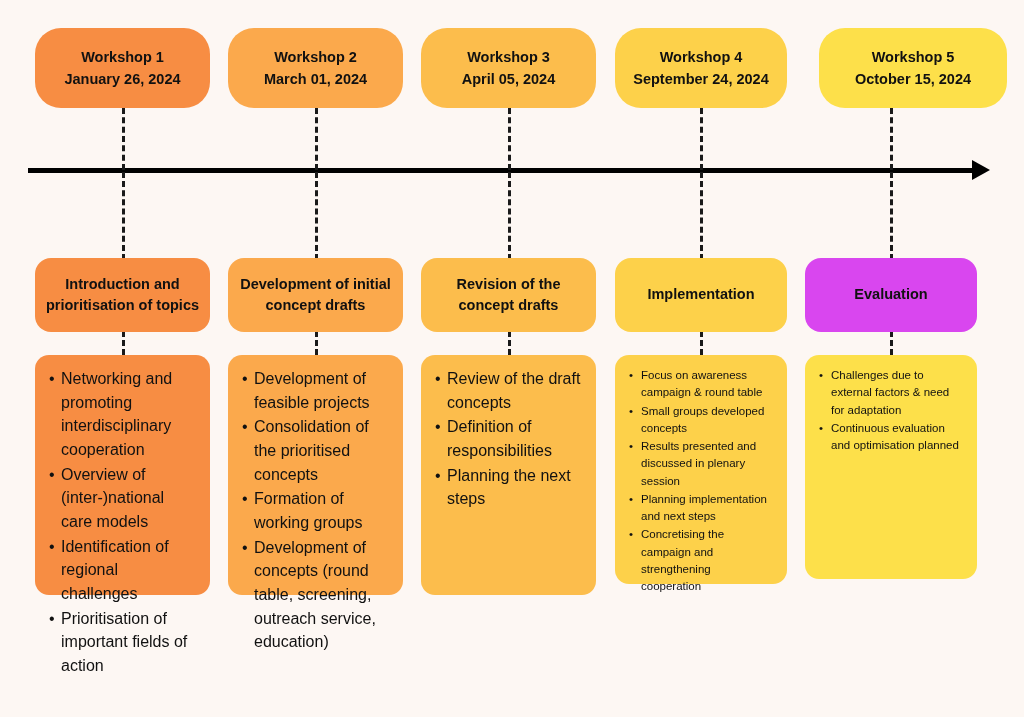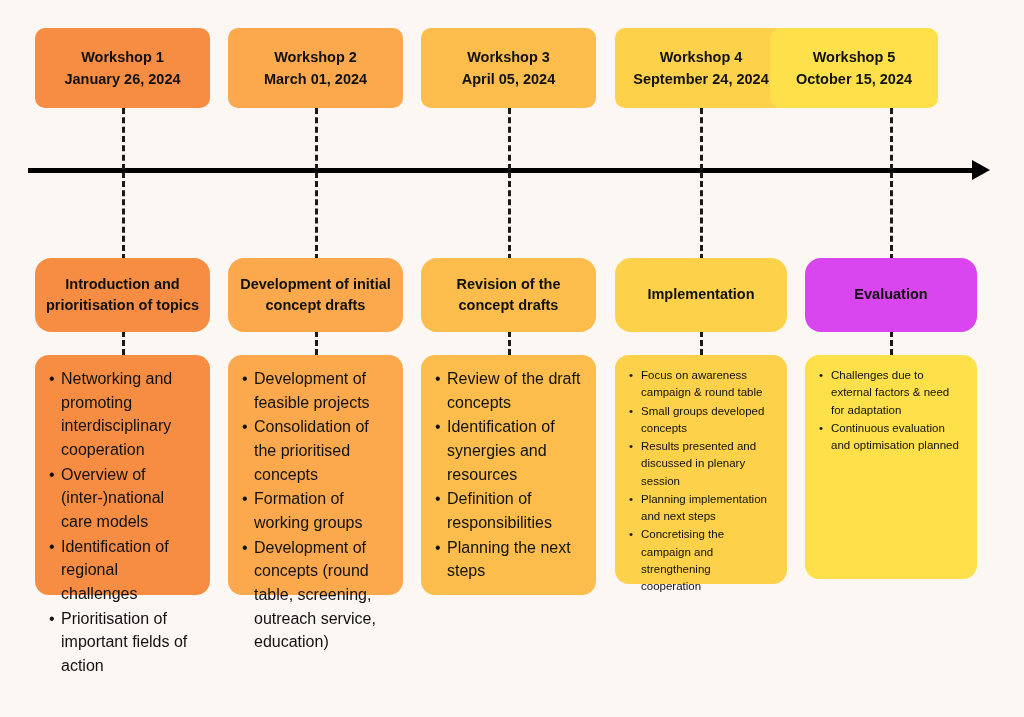--- a/index.html
+++ b/index.html
@@ -58,21 +58,21 @@
   .card {
     position: absolute;
     box-sizing: border-box;
     border-radius: 16px;
     color: #111111;
   }
 
   .header-card {
     top: 28px;
     height: 80px;
-    border-radius: 10px;
+    border-radius: 26px;
     display: flex;
     flex-direction: column;
     align-items: center;
     justify-content: center;
     font-weight: bold;
     font-size: 14.5px;
     line-height: 1.55;
     text-align: center;
   }
 
@@ -174,21 +174,20 @@
         <div class="card header-card" style="left:421px;width:175px;background:#FCBD4C">
           <span>Workshop 3</span>
           <span>April 05, 2024</span>
         </div>
         <div class="card title-card" style="left:421px;width:175px;background:#FCBD4C">
           <span>Revision of the concept drafts</span>
         </div>
         <div class="card bullets-card" style="left:421px;width:175px;height:240px;background:#FCBD4C">
           <ul>
             <li>Review of the draft concepts</li>
-            <li>Identification of synergies and resources</li>
             <li>Definition of responsibilities</li>
             <li>Planning the next steps</li>
           </ul>
         </div>
       </div>
       <div class="column">
         <div class="connector top" style="left:700px"></div>
         <div class="connector mid" style="left:700px"></div>
         <div class="connector bottom" style="left:700px"></div>
         <div class="card header-card" style="left:615px;width:172px;background:#FDD14A">
@@ -205,21 +204,21 @@
             <li>Results presented and discussed in plenary session</li>
             <li>Planning implementation and next steps</li>
             <li>Concretising the campaign and strengthening cooperation</li>
           </ul>
         </div>
       </div>
       <div class="column">
         <div class="connector top" style="left:890px"></div>
         <div class="connector mid" style="left:890px"></div>
         <div class="connector bottom" style="left:890px"></div>
-        <div class="card header-card" style="left:770px;width:168px;background:#FDE04A">
+        <div class="card header-card" style="left:819px;width:188px;background:#FDE04A">
           <span>Workshop 5</span>
           <span>October 15, 2024</span>
         </div>
         <div class="card title-card" style="left:805px;width:172px;background:#d946ef">
           <span>Evaluation</span>
         </div>
         <div class="card bullets-card small" style="left:805px;width:172px;height:224px;background:#FDE04A">
           <ul>
             <li>Challenges due to external factors &amp; need for adaptation</li>
             <li>Continuous evaluation and optimisation planned</li>

